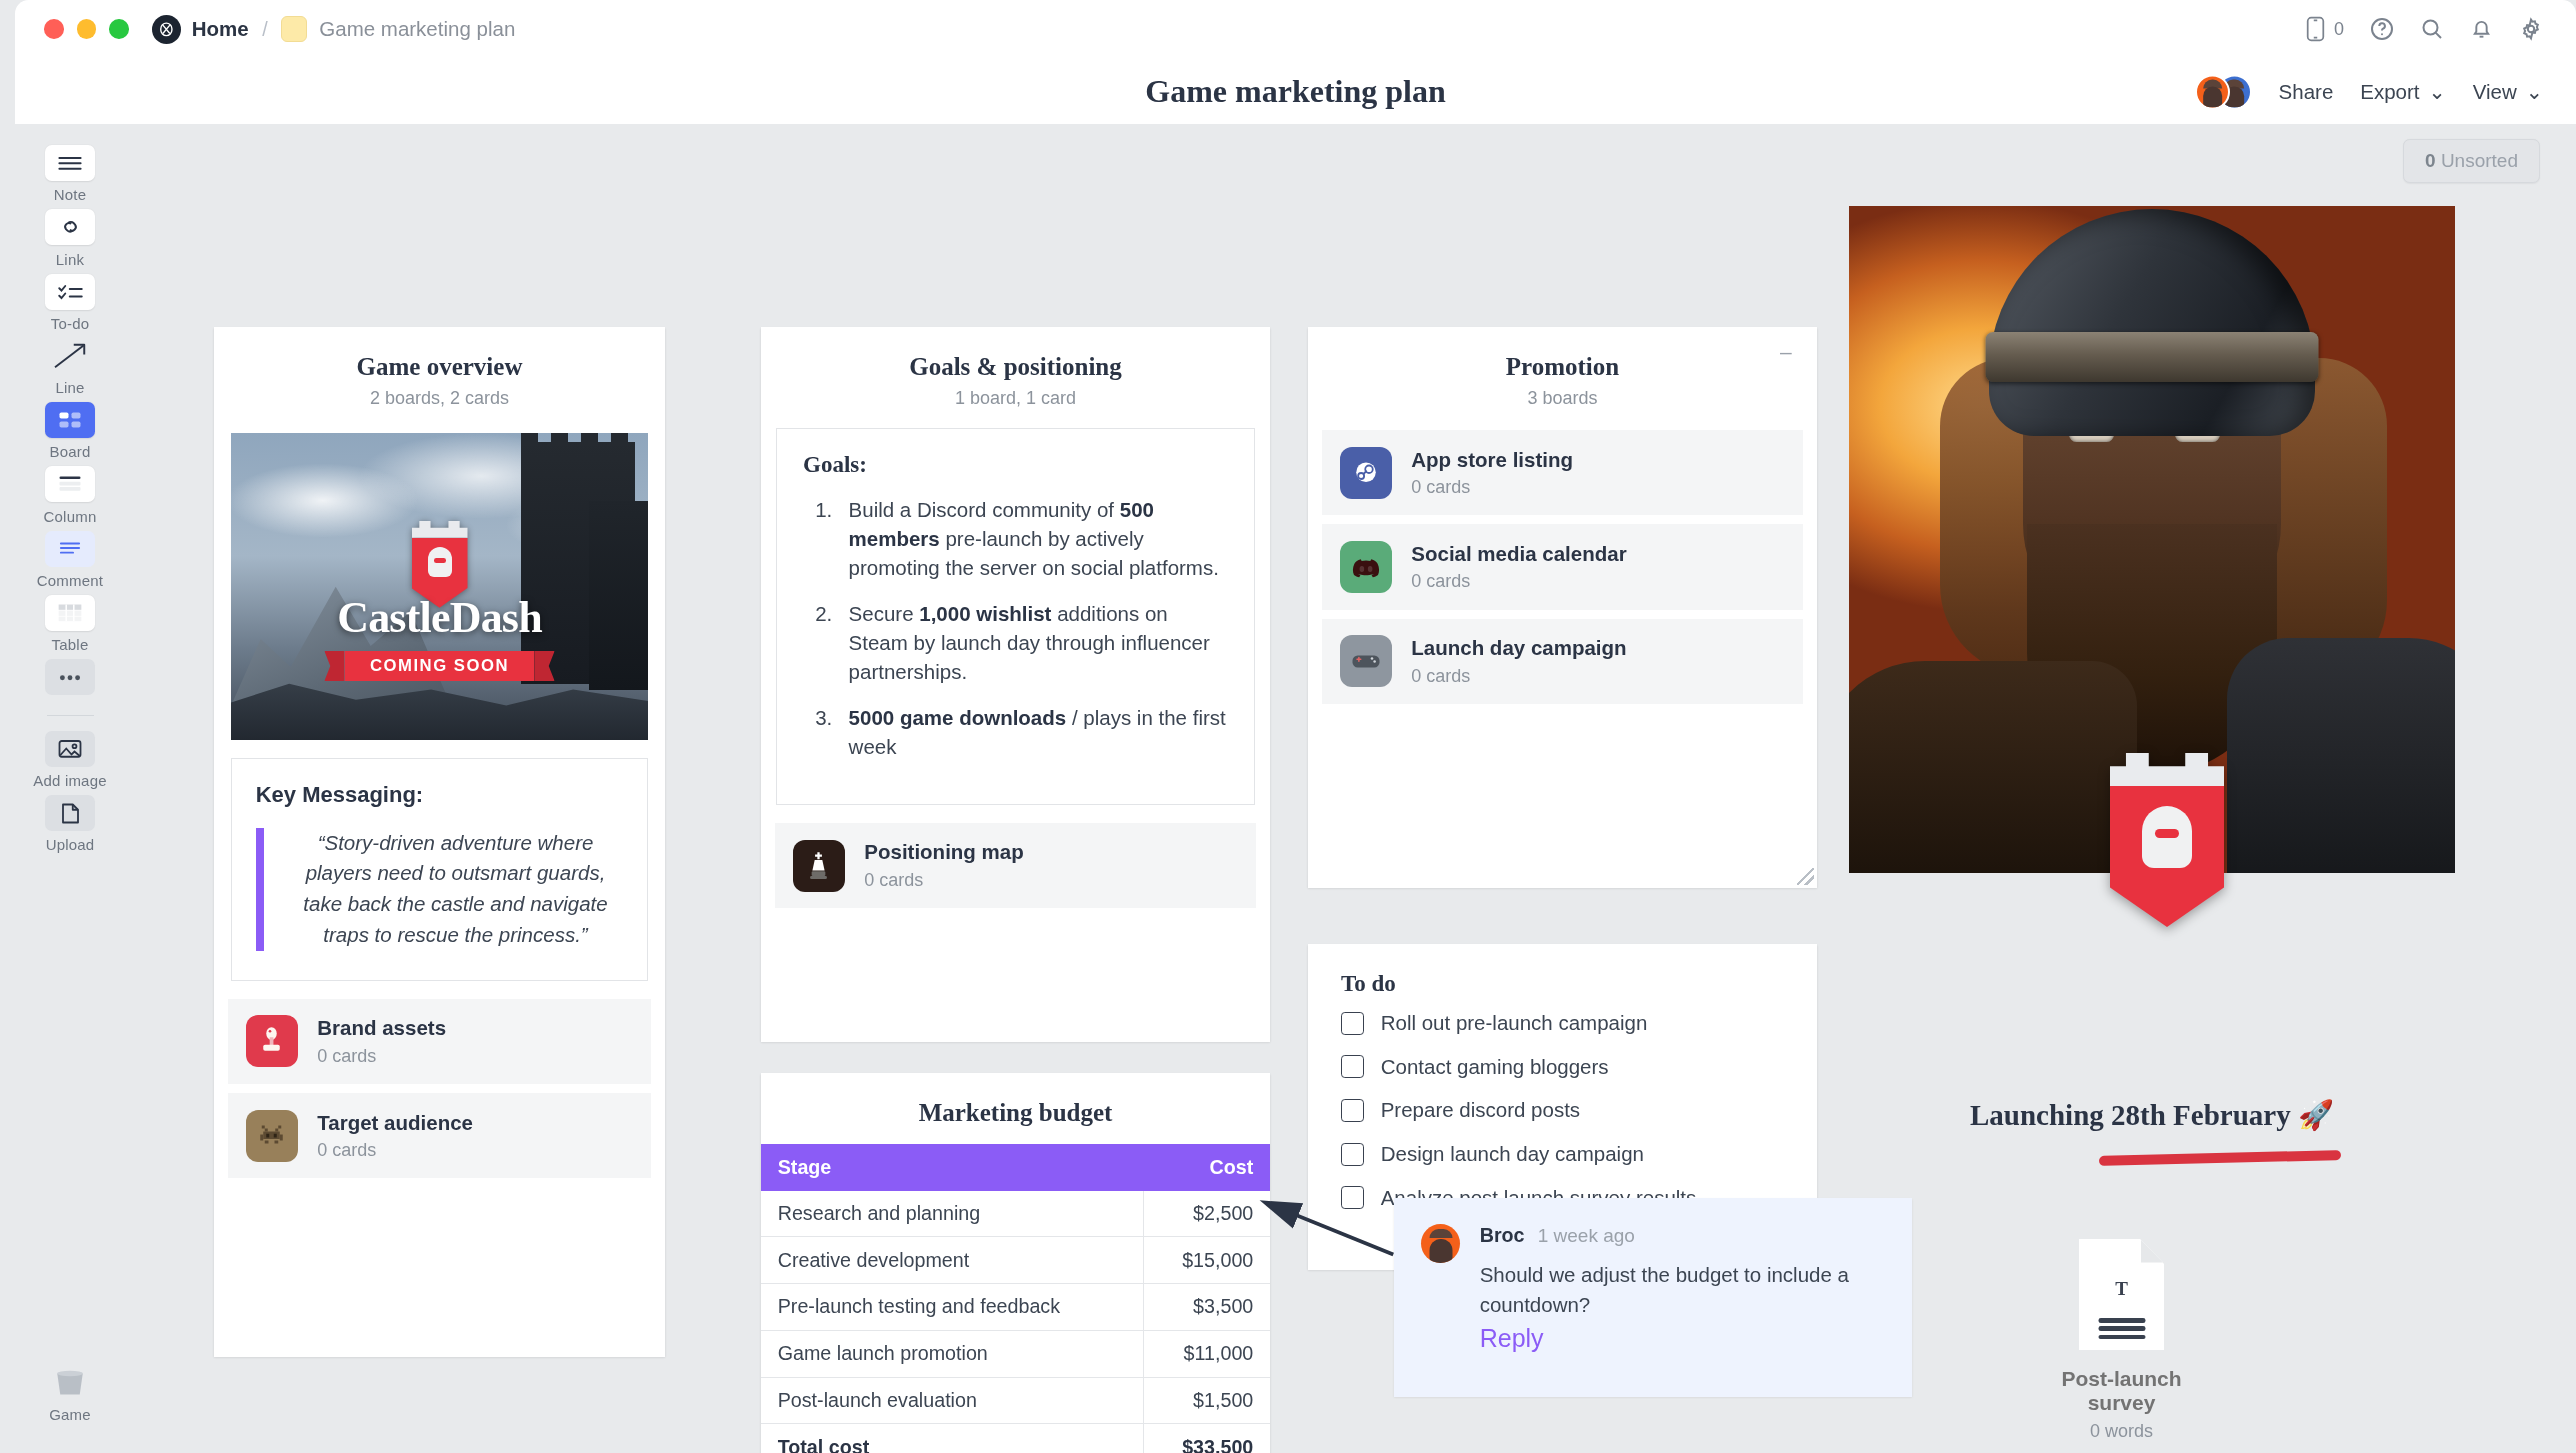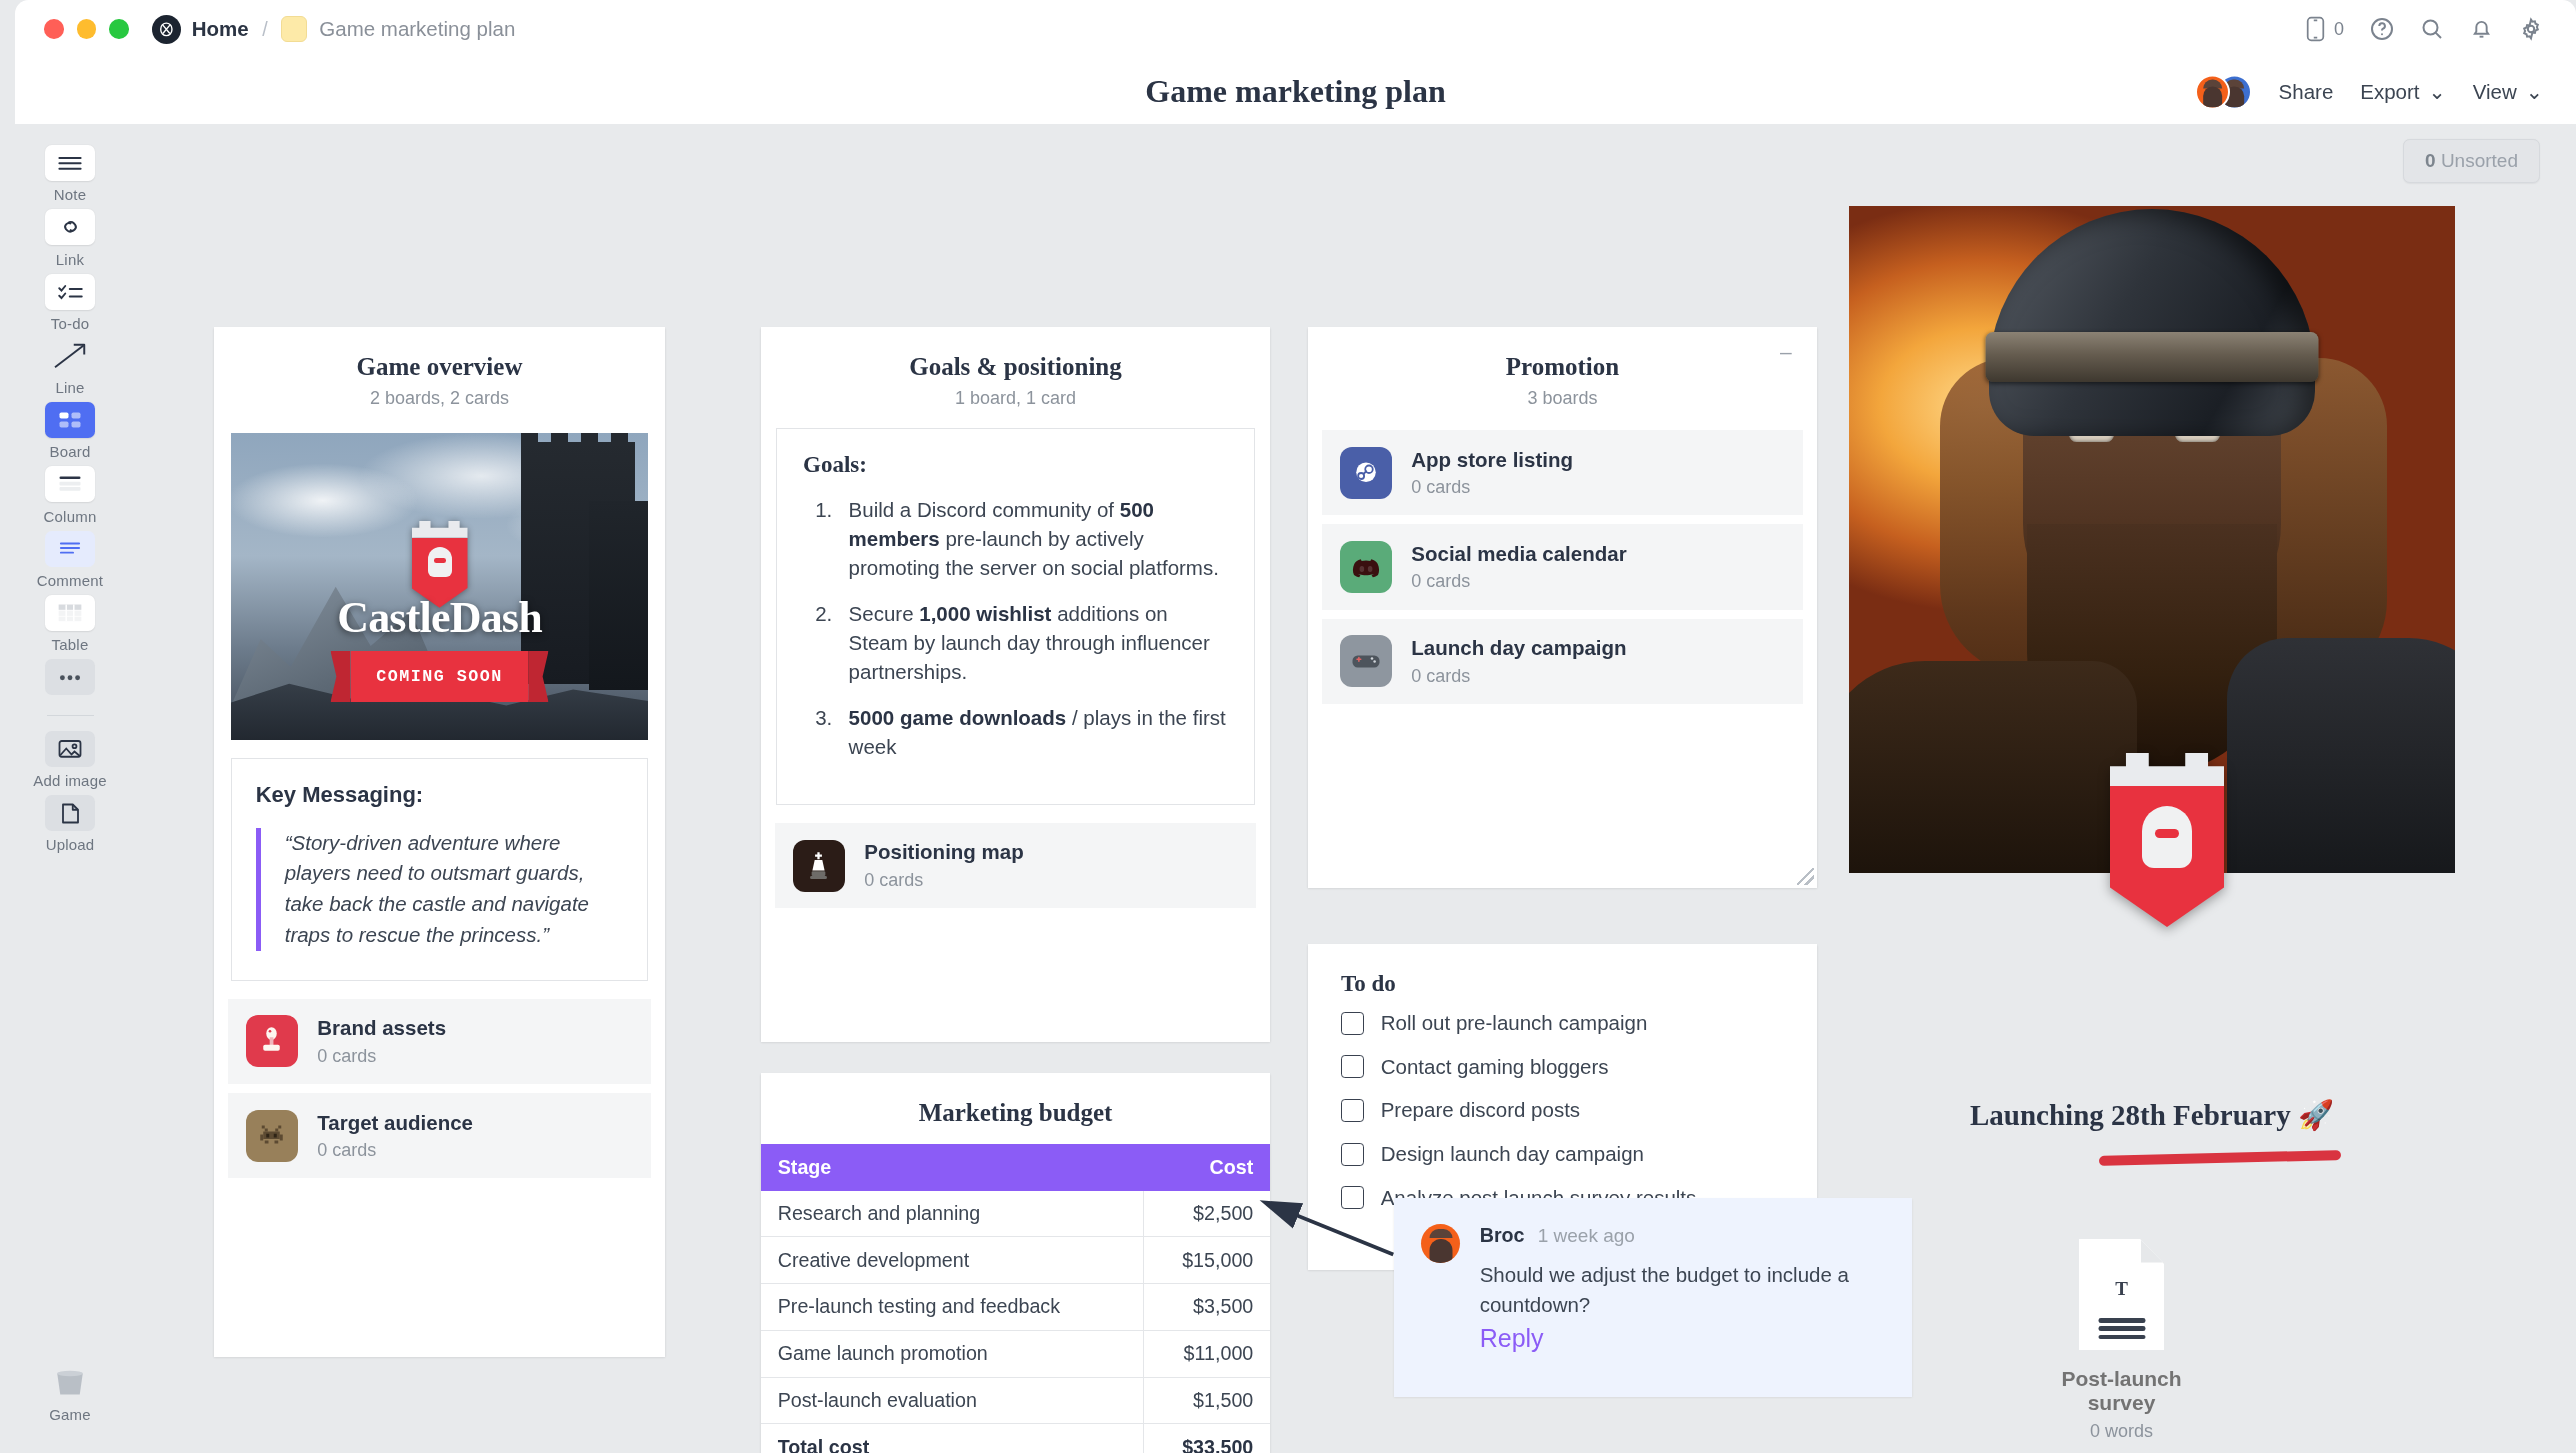--- a/index.html
+++ b/index.html
@@ -187,33 +187,33 @@
   .helm:after { content:""; position:absolute; left:6px; top:11.4px; width:12px; height:4.5px;
     background:#e8323f; border-radius:2.3px; }
   .hero-wordmark {
     position: absolute; left: 0; right: 0; top: 159px; text-align: center;
     font-family: "Liberation Serif", serif; font-weight: bold; font-size: 44px;
     color: #fff; text-shadow: 0 2.3px 7.6px rgba(0,0,0,.55); letter-spacing: -0.8px;
   }
   .hero-ribbon {
     position: absolute; left: 50%; top: 218px; transform: translateX(-50%);
     background: #e8323f; color: #fff; font-size: 16.7px; font-weight: bold;
-    letter-spacing: 1.5px; padding: 16px 26px; font-family: Liberation Mono, monospace;
+    letter-spacing: 1.5px; padding: 5px 26px;
   }
   .hero-ribbon:before, .hero-ribbon:after {
     content:""; position:absolute; top:0; width: 19.7px; height: 100%; background:#bf2632;
   }
   .hero-ribbon:before { left:-19.7px; clip-path: polygon(0 0,100% 0,100% 100%,0 100%,30% 50%); }
   .hero-ribbon:after  { right:-19.7px; clip-path: polygon(0 0,100% 0,70% 50%,100% 100%,0 100%); }
 
   .km-card { margin: 18px 16.7px 0; border: 0.8px solid #e2e4e7; padding: 23px 24px 29px; }
   .km-title { font-size: 22px; font-weight: bold; color: #2b3445; }
   .km-quote {
-    margin-top: 19.7px; padding-left: 24px; border-left: 5px solid #8b5cf6;
-    font-size: 20.5px; font-style: italic; color: #3c4552; line-height: 1.5;
+    margin-top: 19.7px; padding-left: 24px; border-left: 8px solid #8b5cf6;
+    font-size: 20.5px; font-style: italic; color: #3c4552; line-height: 1.5; text-align: center;
   }
 
   
   #col-goals { left: 746px; top: 203px; width: 509px; height: 715px; }
   .goals-card { margin: 15px 15px 0; border: 0.8px solid #e2e4e7; padding: 23px 26px 26px; }
   .goals-h { font-family:"Liberation Serif",serif; font-weight: bold; font-size: 23px; color: #2b3445; }
   .goals-ol { margin: 16.7px 0 0 9px; padding-left: 26px; }
   .goals-ol li { font-size: 20.5px; color: #3c4552; line-height: 1.42; margin-bottom: 16.7px; padding-left: 10.6px; }
   .goals-ol li b { color: #2b3445; }
 

